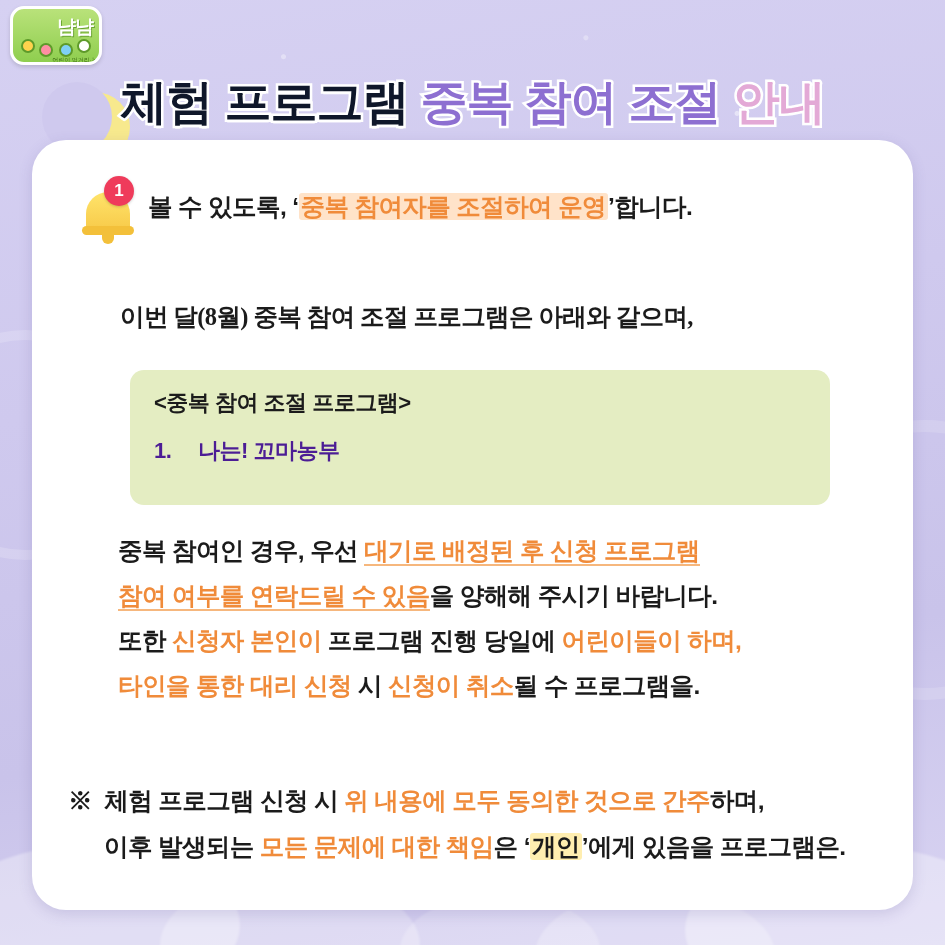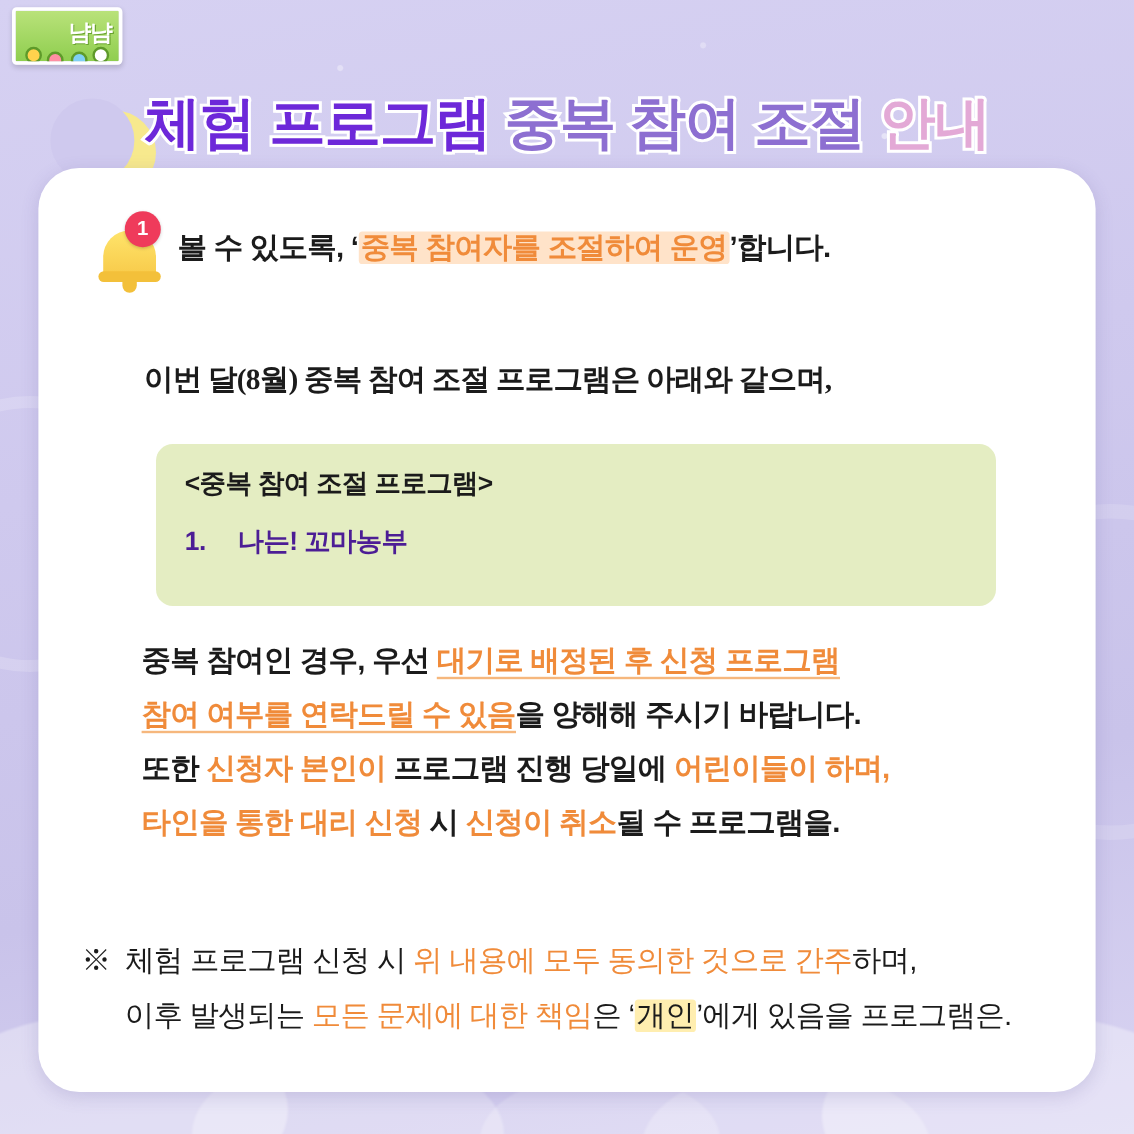--- a/index.html
+++ b/index.html
@@ -56,23 +56,23 @@
   }
   .moon::after {
     content:""; position:absolute; left: -18px; top: -10px;
     width: 70px; height: 70px; border-radius: 50%;
     background: #cfc9ee;
   }
 
   
   .logo {
     position: absolute; left: 10px; top: 6px;
-    width: 92px; height: 48px;
+    width: 92px; height: 59px;
     background: linear-gradient(180deg,#b9e27a,#8fce4f);
-    border-radius: 4px;
+    border-radius: 14px;
     border: 3px solid #ffffff;
     box-shadow: 0 2px 4px rgba(0,0,0,0.15);
     overflow: hidden;
     padding-left: 38px;
   }
   .logo .lg-title {
     color: #fff; font-weight: bold; font-size: 19px;
     text-align: center; margin-top: 5px;
     text-shadow: 1px 1px 0 #6aa32f;
     letter-spacing: -1px;
@@ -93,21 +93,21 @@
   .header {
     position: absolute; top: 38px; left: 0; width: 945px;
     text-align: center;
     font-size: 47px;
     font-weight: bold;
     letter-spacing: -1px;
     white-space: nowrap;
   }
   .header span { display: inline-block; }
   .t-purple {
-    color: #6d28d9;
+    color: #0f172a;
     -webkit-text-stroke: 5px #ffffff;
     paint-order: stroke fill;
     text-shadow: 0 3px 0 rgba(255,255,255,0.8);
   }
   .t-violet {
     color: #8d6fd1;
     -webkit-text-stroke: 5px #ffffff;
     paint-order: stroke fill;
     margin-top: 33px;
   }
@@ -172,21 +172,21 @@
     padding: 18px 24px;
   }
   .greenbox .gb-title { font-size: 22px; font-weight: bold; color: #1b1b1b; letter-spacing:-0.5px; }
   .greenbox .gb-item { font-size: 22px; font-weight: bold; color: #4c1d95; margin-top: 18px; letter-spacing:-0.5px; }
   .greenbox .gb-item .num { display:inline-block; width: 44px; }
 
   .b3 { position:absolute; left: 118px; top: 528px; width: 770px; }
   .b3 .line { font-size: 24.5px; line-height: 45px; font-weight: bold; color:#1b1b1b; letter-spacing:-0.6px; }
 
   .b4 { position:absolute; left: 68px; top: 778px; width: 830px; }
-  .b4 .line { font-size: 24.5px; line-height: 46px; font-weight: normal; color:#1b1b1b; letter-spacing:-0.6px; }
+  .b4 .line { font-size: 24.5px; line-height: 46px; font-weight: bold; color:#1b1b1b; letter-spacing:-0.6px; }
   .b4 .indent { padding-left: 36px; }
 </style>
 </head>
 <body>
 
 <div class="canvas">
   <div class="swirl"></div>
   <div class="swirl2"></div>
   <div class="moon"></div>
   <div class="cloud c1"></div>

